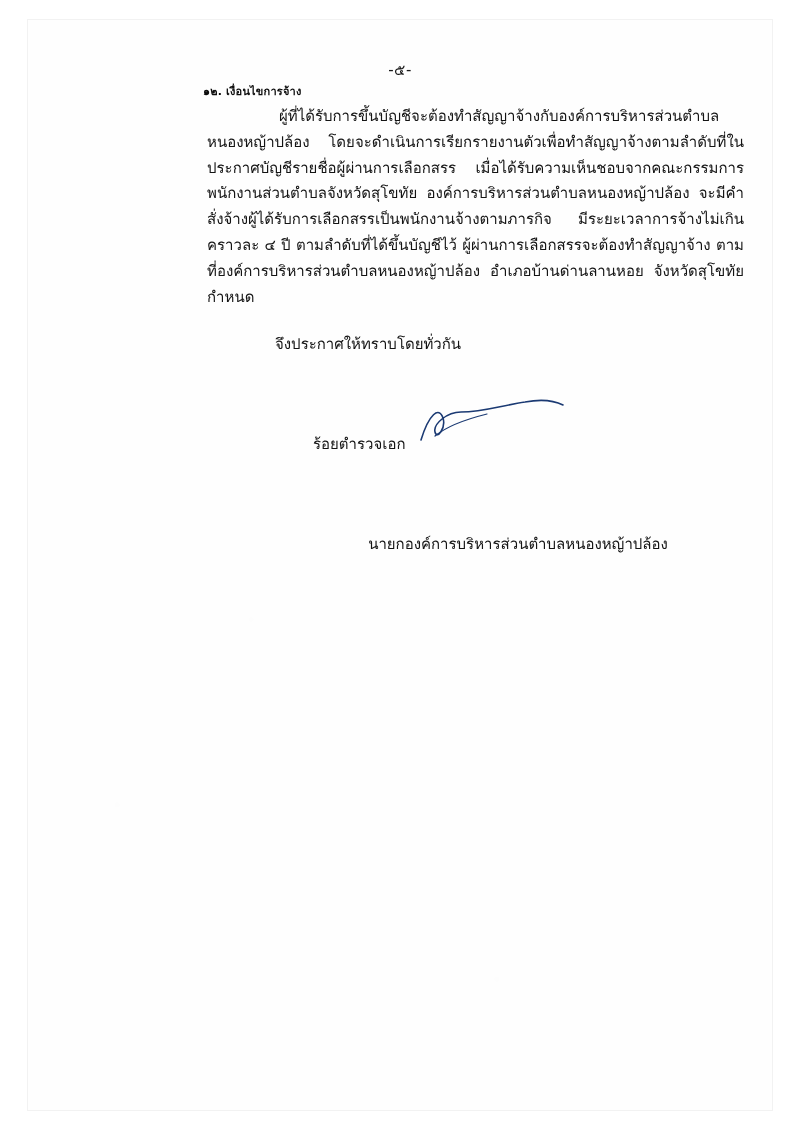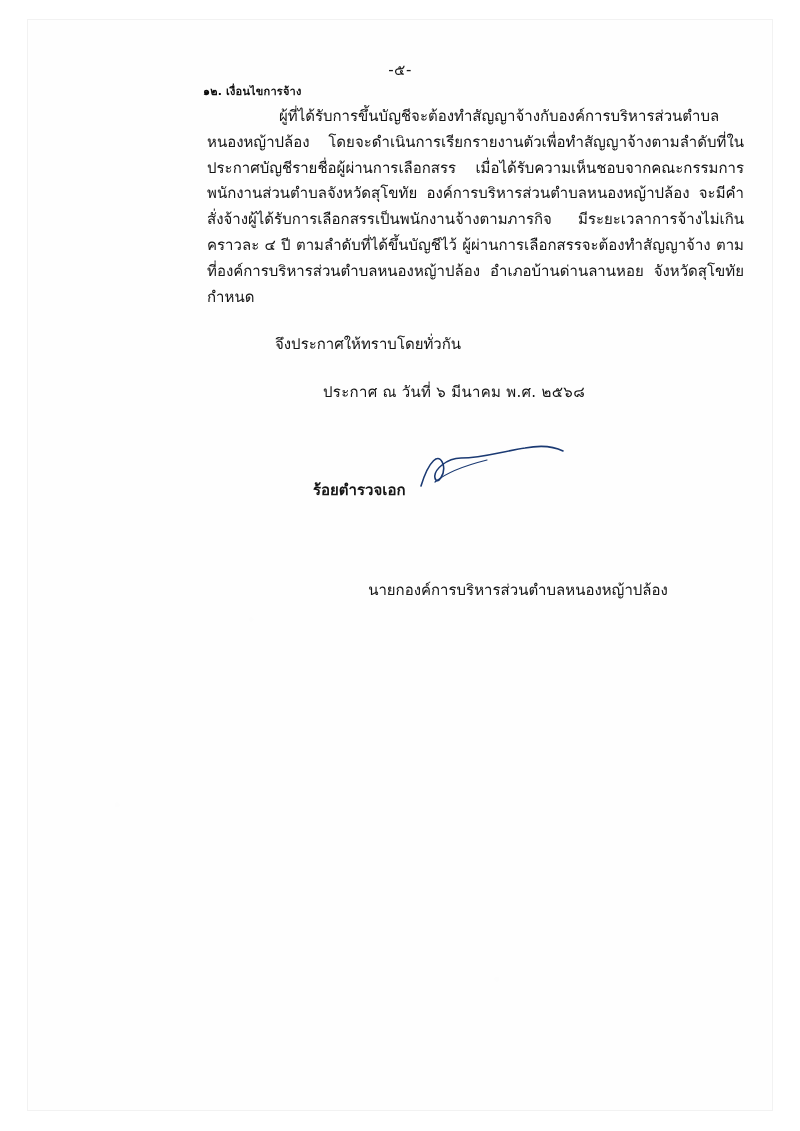--- a/index.html
+++ b/index.html
@@ -77,21 +77,20 @@
     margin-top: 38px;
     position: relative;
     height: 120px;
   }
   .rank-line {
     position: absolute;
     left: 110px;
     top: 36px;
     font-size: 15px;
     color: #141414;
-    font-weight: bold;
   }
   .signature-mark {
     position: absolute;
     left: 210px;
     top: 0px;
     width: 160px;
     height: 56px;
     pointer-events: none;
   }
   .name-line {
@@ -133,21 +132,20 @@
     <div class="page-number">-๕-</div>
 
     <div class="content">
 
       <p class="section-heading">๑๒. เงื่อนไขการจ้าง</p>
 
       <p class="body-par">ผู้ที่ได้รับการขึ้นบัญชีจะต้องทำสัญญาจ้างกับองค์การบริหารส่วนตำบลหนองหญ้าปล้อง โดยจะดำเนินการเรียกรายงานตัวเพื่อทำสัญญาจ้างตามลำดับที่ในประกาศบัญชีรายชื่อผู้ผ่านการเลือกสรร เมื่อได้รับความเห็นชอบจากคณะกรรมการพนักงานส่วนตำบลจังหวัดสุโขทัย องค์การบริหารส่วนตำบลหนองหญ้าปล้อง จะมีคำสั่งจ้างผู้ได้รับการเลือกสรรเป็นพนักงานจ้างตามภารกิจ มีระยะเวลาการจ้างไม่เกินคราวละ ๔ ปี ตามลำดับที่ได้ขึ้นบัญชีไว้ ผู้ผ่านการเลือกสรรจะต้องทำสัญญาจ้าง ตามที่องค์การบริหารส่วนตำบลหนองหญ้าปล้อง อำเภอบ้านด่านลานหอย จังหวัดสุโขทัย กำหนด</p>
 
       <p class="notice-line">จึงประกาศให้ทราบโดยทั่วกัน</p>
 
-      <p class="date-line">ประกาศ   ณ  วันที่  ๖  มีนาคม  พ.ศ. ๒๕๖๘</p>
 
       <div class="signature-block">
 
         <div class="rank-line">ร้อยตำรวจเอก</div>
 
         <svg class="signature-mark" viewBox="0 0 160 56" fill="none">
           <path d="M8 44 C16 18, 26 10, 30 22 C33 32, 24 44, 22 36 C20 28, 34 16, 48 16 C70 16, 86 10, 112 6 C128 3, 142 5, 150 9" stroke="#1b3a73" stroke-width="1.6" stroke-linecap="round" fill="none"></path>
           <path d="M22 40 C34 30, 50 24, 74 18" stroke="#1b3a73" stroke-width="1.2" stroke-linecap="round" fill="none"></path>
         </svg>
 

